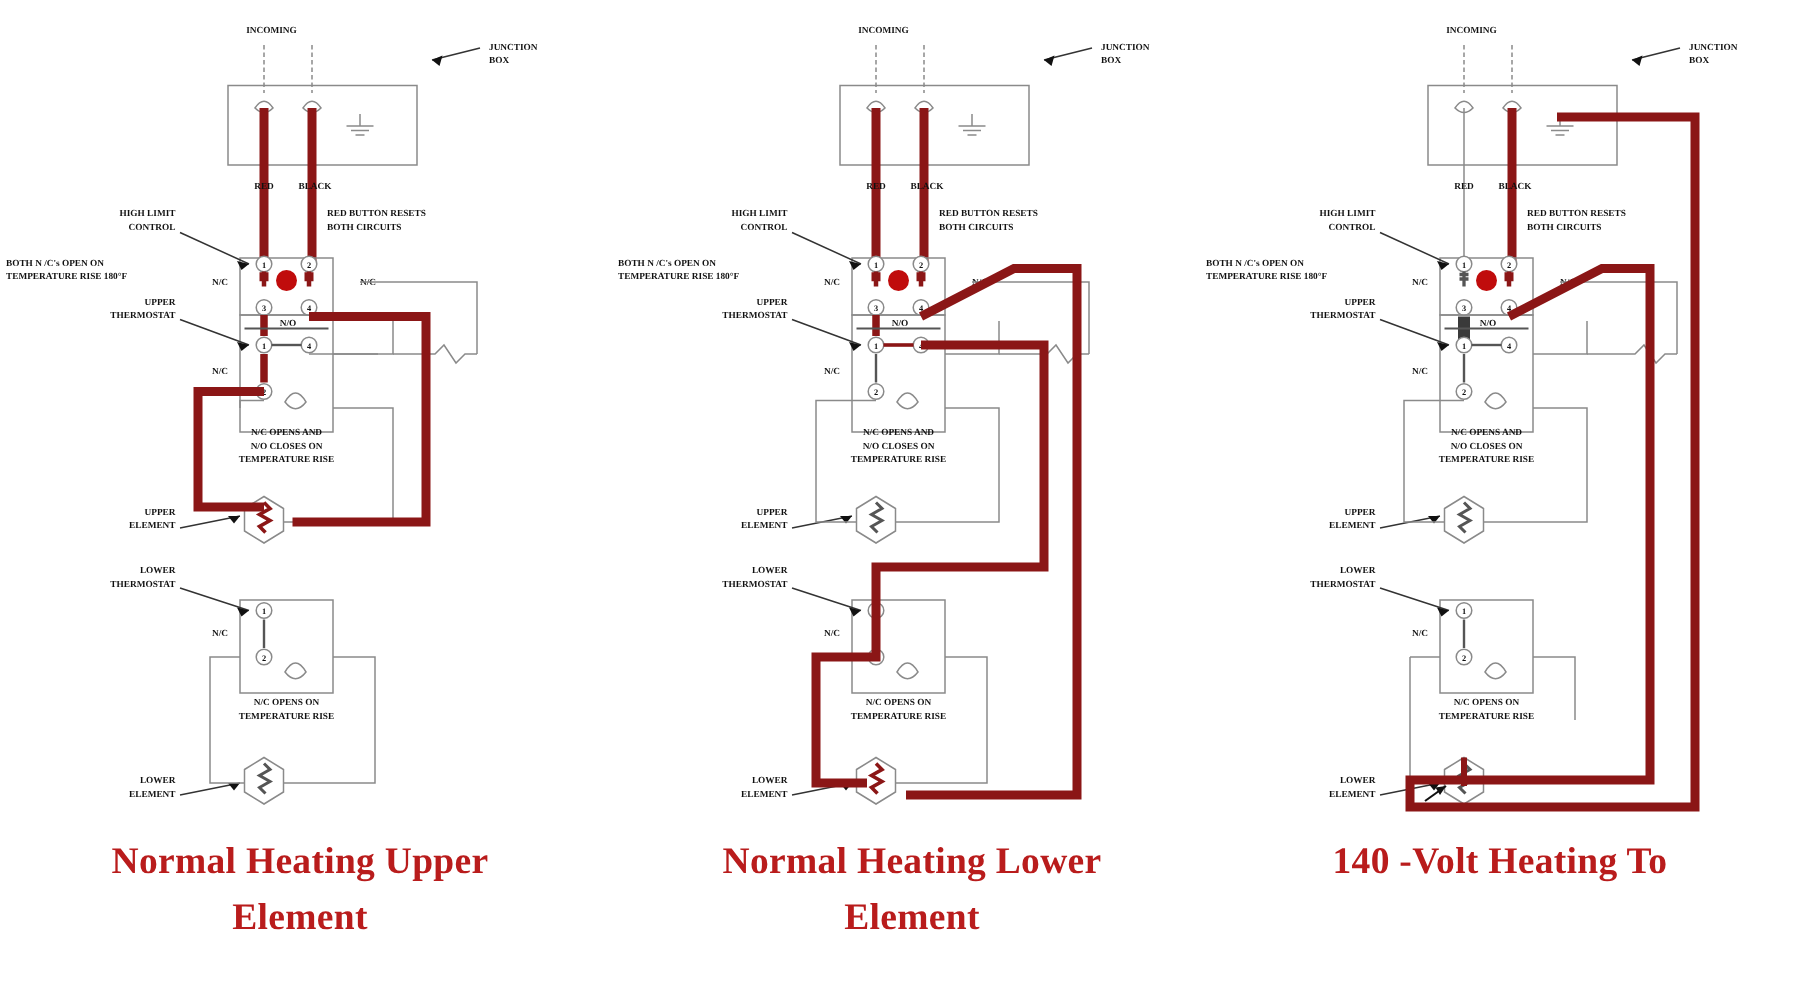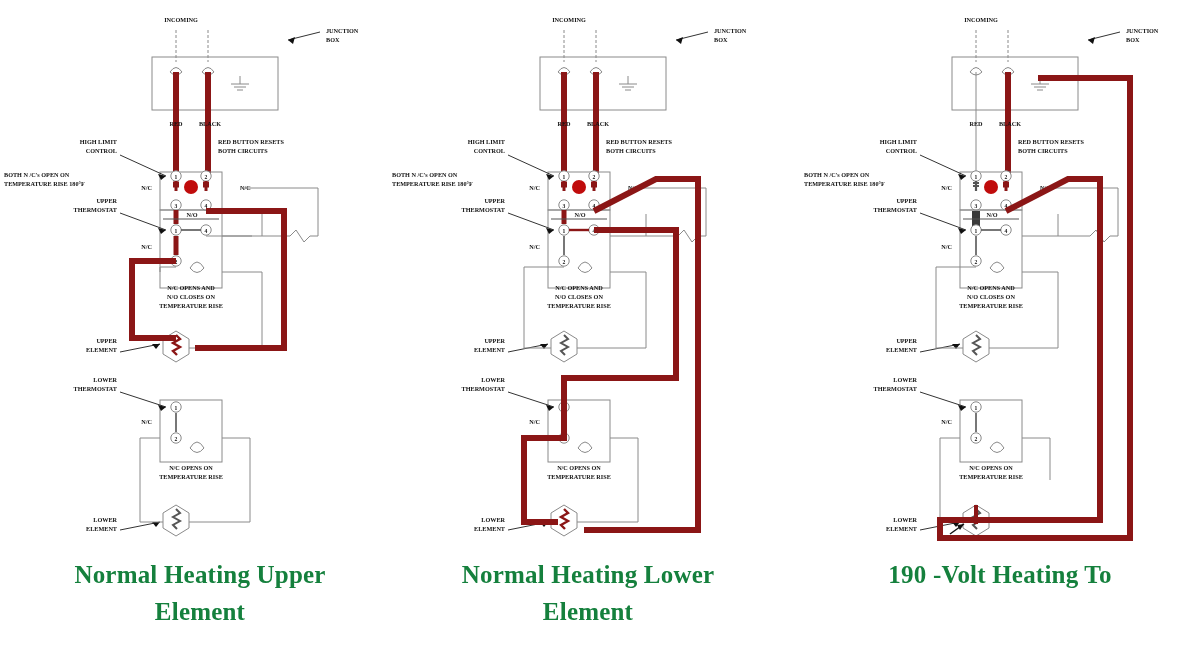--- a/index.html
+++ b/index.html
@@ -1,24 +1,24 @@
 <!DOCTYPE html>
 <html><head>
 <meta charset="utf-8">
 <style>
   html,body{margin:0;padding:0;background:#ffffff;}
   body{width:1200px;height:654px;font-family:"Liberation Serif",serif;overflow:hidden;}
   #root{position:relative;width:1200px;height:654px;background:#fff;}
   .panel{position:absolute;top:0;width:400px;height:654px;}
-  .p1{left:0}.p2{left:388px}.p3{left:800px}
+  .p1{left:0}.p2{left:408px}.p3{left:800px}
   .svgwrap{position:absolute;left:0;top:0;width:400px;height:560px;}
   svg{display:block}
   .caption{position:absolute;left:0;width:400px;top:556px;text-align:center;
     font-family:"Liberation Serif",serif;font-weight:bold;font-size:25px;
-    line-height:37px;color:#15803d;letter-spacing:.2px;}
+    line-height:37px;color:#b91c1c;letter-spacing:.2px;}
   .lbl{font-family:"Liberation Serif",serif;font-weight:bold;fill:#111;}
   .t6{font-size:6.2px}
   .t55{font-size:5.6px}
 </style>
 </head>
 <body>
 
 <div id="root">
 
   <div class="panel p1">
@@ -369,17 +369,17 @@
         <polyline points="222,438 250,438 250,480" fill="none" stroke="#8A8A8A" stroke-width="1"></polyline>
 
         <polyline points="238,78 330,78 330,538 140,538 140,520 176,520" fill="none" stroke="#8B1616" stroke-width="6" stroke-linejoin="miter"></polyline>
         <polyline points="206,211 268,179 300,179 300,520 176,520" fill="none" stroke="#8B1616" stroke-width="6" stroke-linejoin="miter"></polyline>
         <line x1="176" y1="505" x2="176" y2="524" stroke="#8B1616" stroke-width="4"></line>
         <path d="M150,534 l14,-10" stroke="#111" stroke-width="1.4"></path>
         <path d="M164,524 l-7,1 l3,5 z" fill="#111"></path>
       </svg>
     </div>
     <div class="caption">
-      <div>190 -Volt Heating To</div>
+      <div>140 -Volt Heating To</div>
     </div>
   </div>
 
 </div>
 
 </body></html>

